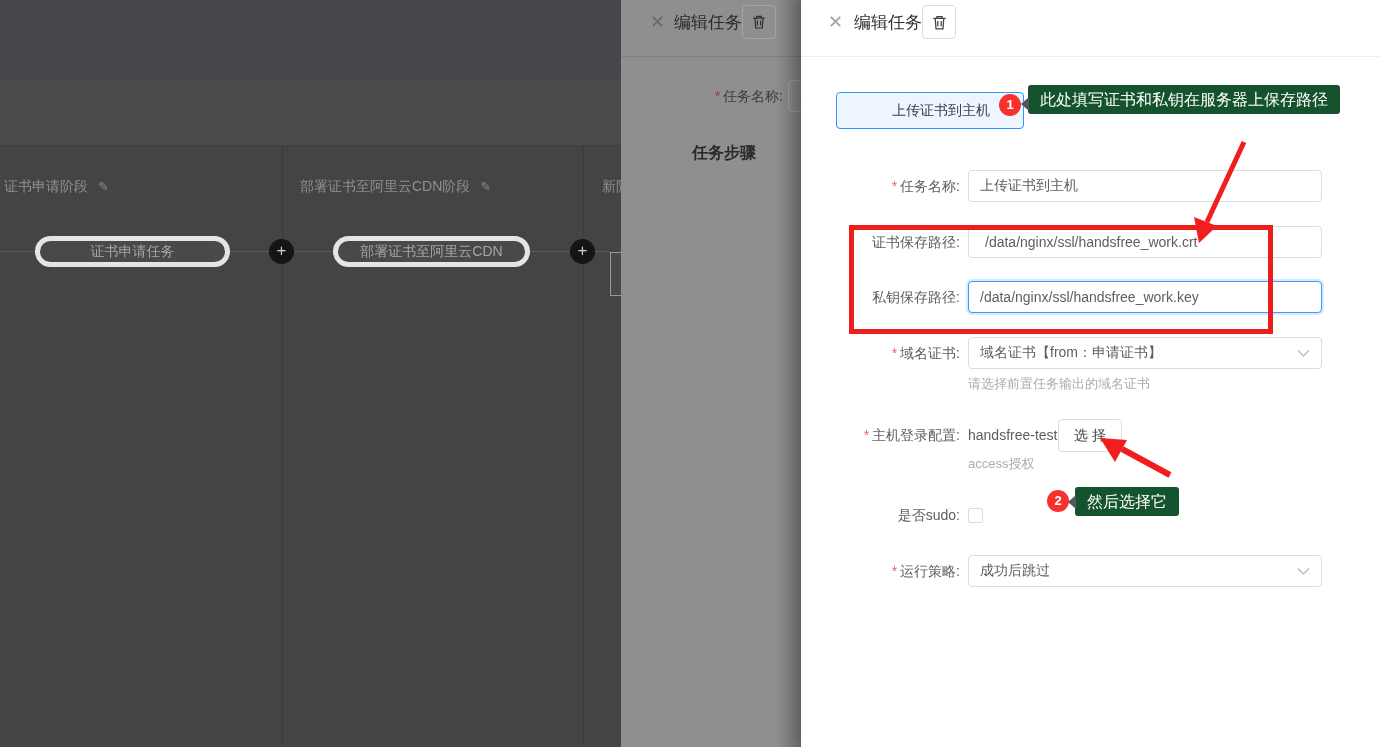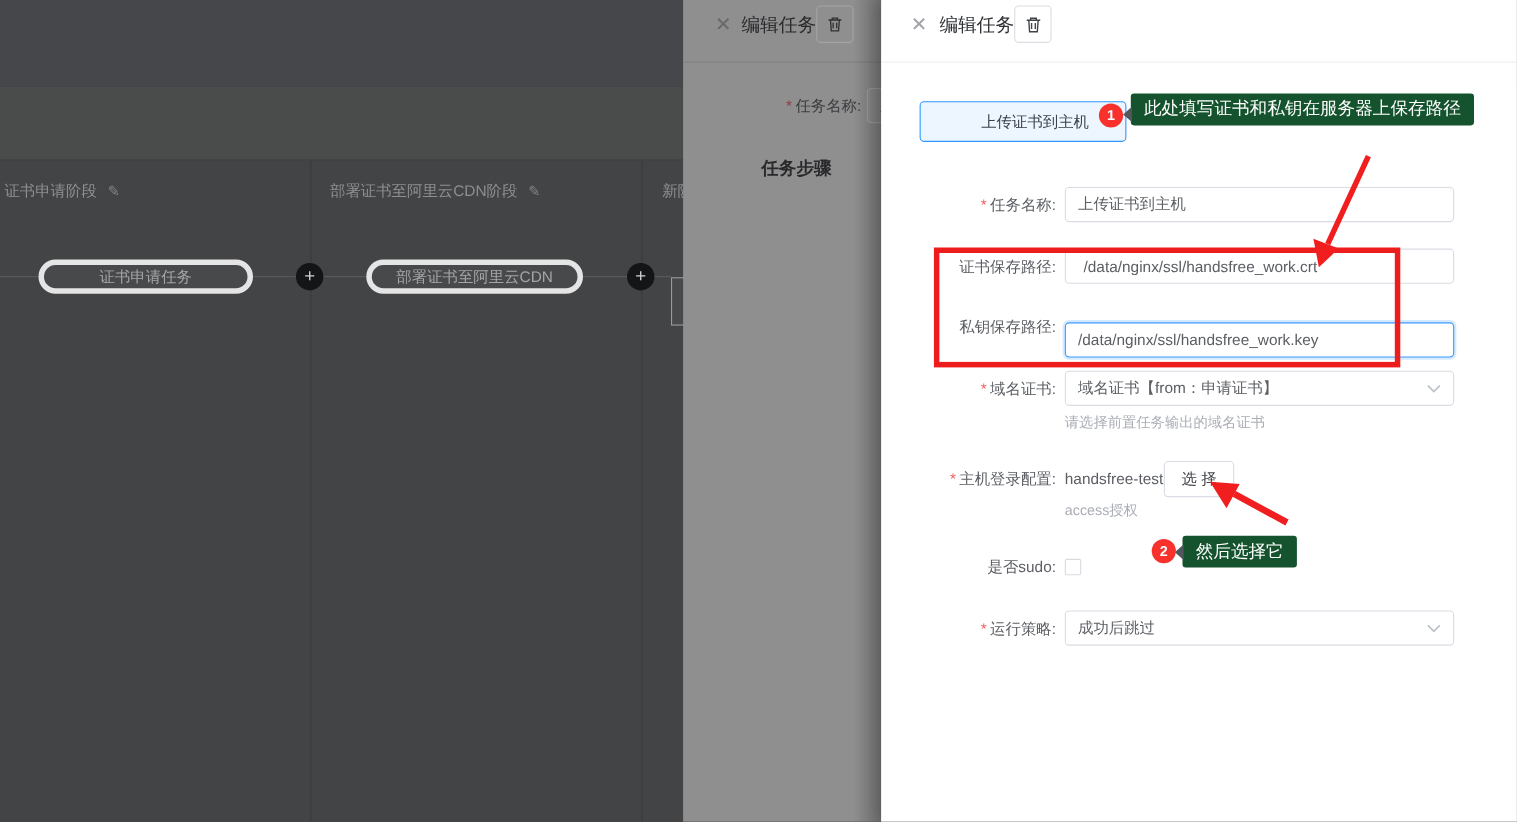--- a/index.html
+++ b/index.html
@@ -5,21 +5,21 @@
   * { margin:0; padding:0; box-sizing:border-box; }
   html,body { width:1379px; height:747px; overflow:hidden;
     font-family:"Liberation Sans","DejaVu Sans",sans-serif; background:#434445; }
 
   
   #canvas { position:absolute; inset:0; background:#434445; }
   .topbar1 { position:absolute; left:0; top:0; width:100%; height:79px; background:#45474a; }
   .topbar2 { position:absolute; left:0; top:79px; width:100%; height:67px; background:#4a4b4b;
              border-bottom:1px solid #3e3f40; }
   .stage-divider { position:absolute; top:146px; bottom:0; width:1px; background:#3a3b3c; }
-  .stage-title { position:absolute; top:165px; font-size:14px; color:#8e8f91; white-space:nowrap; }
+  .stage-title { position:absolute; top:178px; font-size:14px; color:#8e8f91; white-space:nowrap; }
   .edit-glyph { color:#85868a; font-size:13px; margin-left:6px; }
   .task-pill { position:absolute; top:236px; height:31px; background:#48494b;
     border:5px solid #e5e5e5; border-radius:16px; color:#a4a5a8; font-size:14px;
     display:flex; align-items:center; justify-content:center; white-space:nowrap; }
   .connector { position:absolute; top:251px; height:1px; background:#5a5b5c; }
   .plus-circle { position:absolute; top:239px; width:25px; height:25px; border-radius:50%;
     background:#141517; color:#cfcfd1; font-size:17px; line-height:23px; text-align:center; }
   .new-task-box { position:absolute; left:610px; top:252px; width:34px; height:44px;
     background:#48494b; border:1px solid #9a9a9b; }
 
@@ -55,21 +55,21 @@
   .type-btn { position:absolute; left:35px; top:92px; width:188px; height:37px;
     background:#edf6ff; border:1px solid #2e97ff; border-radius:4px;
     font-size:14px; color:#3c4148; line-height:35px; padding-left:22px; cursor:pointer; }
 
   .frm-label { position:absolute; width:200px; right:419px; text-align:right;
     font-size:14px; color:#5b5e63; white-space:nowrap; }
   .req-star { color:#f45c5c; margin-right:3px; }
   .frm-input { position:absolute; left:167px; width:354px; height:32px; background:#fff;
     border:1px solid #d9dce3; border-radius:4px; font-size:14px; color:#5b5e63;
     padding:0 11px; outline:none; font-family:inherit; }
-  .frm-input.focused { border-color:#3d9bff; box-shadow:0 0 0 2px rgba(64,158,255,0.22);margin-top:12px; }
+  .frm-input.focused { border-color:#3d9bff; box-shadow:0 0 0 2px rgba(64,158,255,0.22); }
   .chev { position:absolute; left:496px; width:13px; height:9px; color:#bcc0c9; }
   .hint { position:absolute; left:167px; font-size:13px; color:#a9adb5; white-space:nowrap; }
   .host-value { position:absolute; left:167px; top:427px; font-size:14px; color:#5b5e63; }
   .select-btn { position:absolute; left:257px; top:419px; width:64px; height:33px; background:#fff;
     border:1px solid #d9dce3; border-radius:4px; font-size:14px; color:#404347;
     text-align:center; line-height:31px; cursor:pointer; }
   .checkbox { position:absolute; left:167px; top:508px; width:15px; height:15px;
     border:1px solid #d7dae0; border-radius:2px; background:#fff; }
 
   

